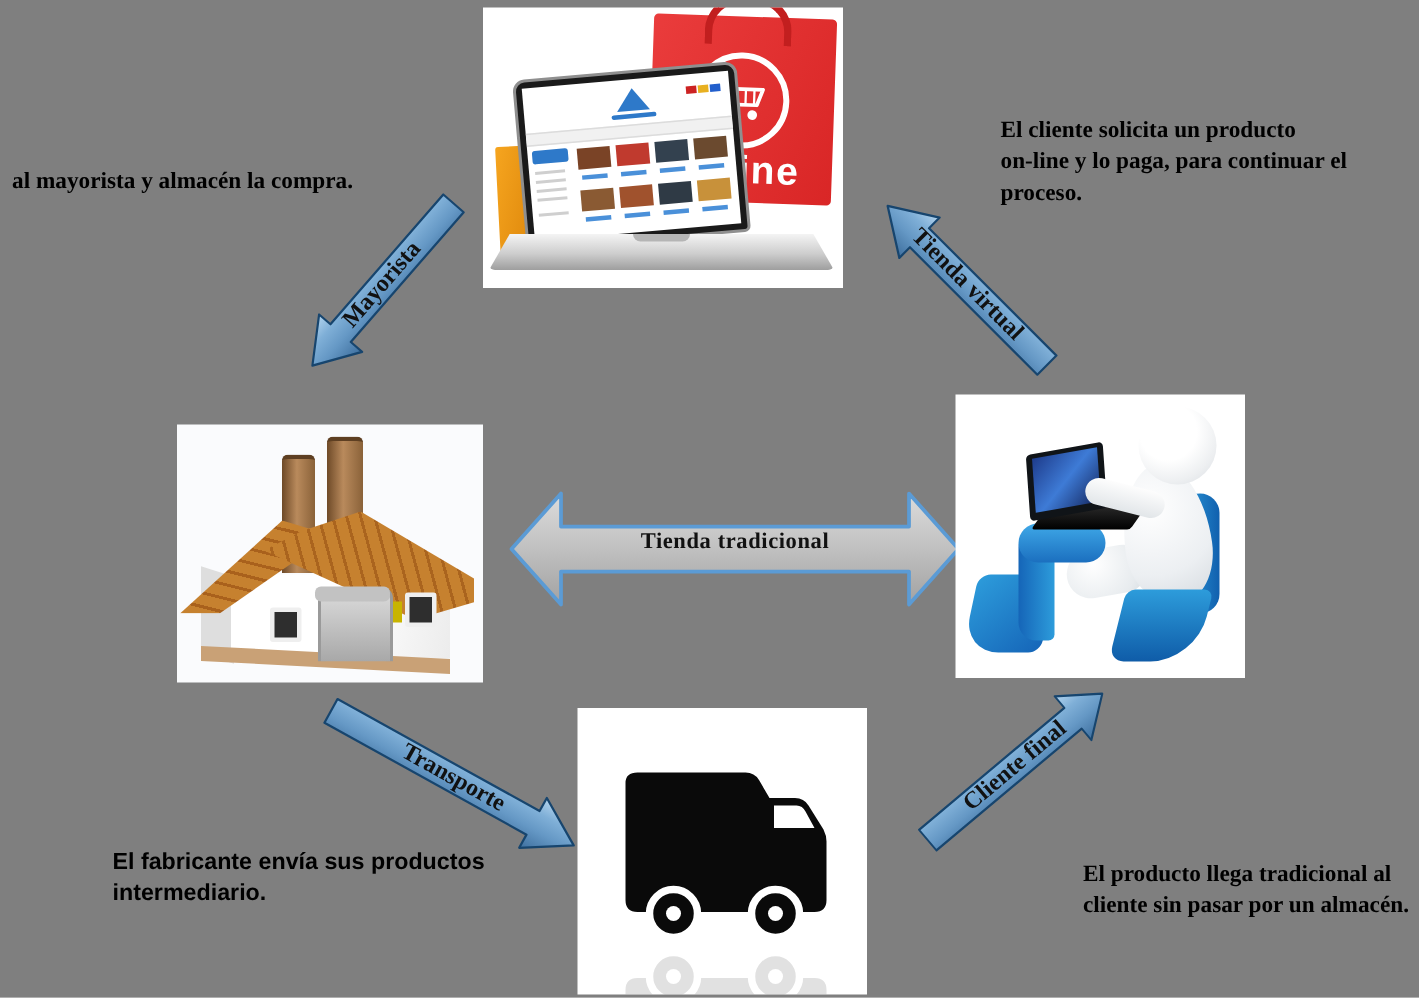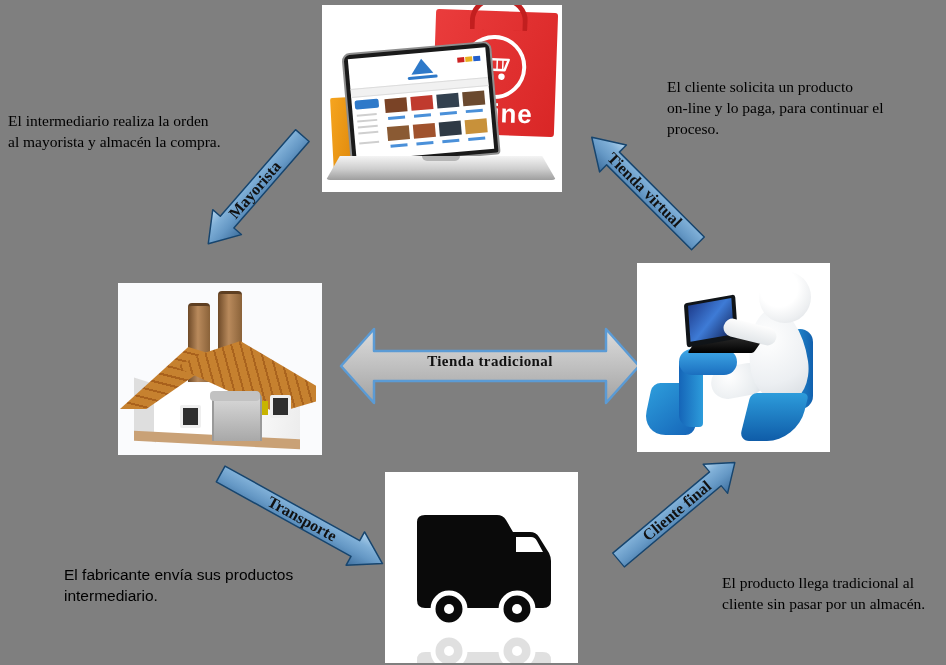--- a/index.html
+++ b/index.html
@@ -1,21 +1,21 @@
 <!DOCTYPE html>
 <html><head>
 <meta charset="utf-8">
 <style>
   html,body{margin:0;padding:0;}
   .stage{position:relative;width:946px;height:665px;background:#7F7F7F;overflow:hidden;
          font-family:"Liberation Serif",serif;}
   
-  .note{position:absolute;color:#000;font-weight:normal;white-space:nowrap;}
+  .note{position:absolute;color:#000;font-weight:bold;white-space:nowrap;}
   .note.serif{font-family:"Liberation Serif",serif;font-size:15.5px;line-height:21px;}
-  .note.sans{font-family:"Liberation Sans",sans-serif;font-size:15.5px;line-height:21px;}
+  .note.sans{font-family:"Liberation Sans",sans-serif;font-size:15.5px;line-height:21px;margin-left:11px;}
   #note-intermediario{left:8px;top:110px;}
   #note-cliente{left:667px;top:76px;}
   #note-fabricante{left:64px;top:564px;}
   #note-producto{left:722px;top:572px;}
   
   .arrow{position:absolute;}
   .arrow svg{position:absolute;inset:0;width:100%;height:100%;}
   .arrow .arrow-label{position:absolute;inset:0;display:flex;align-items:center;justify-content:center;
         font-family:"Liberation Serif",serif;font-weight:bold;font-size:16px;color:#111;}
   #arrow-mayorista{left:181px;top:168px;width:148px;height:44px;transform:rotate(-49deg);}
@@ -115,21 +115,20 @@
       background:linear-gradient(135deg,#1E3C8C,#3E7BD6 50%,#14265E);}
   .fig-arm{left:86px;top:60px;width:54px;height:18px;border-radius:10px;transform:rotate(14deg);
       background:linear-gradient(#FDFDFD,#E2E6E9);}
 </style>
 </head>
 <body>
 
 <div class="stage">
 
   <div class="note serif" id="note-intermediario">
-    <div>El intermediario realiza la orden</div>
     <div>al mayorista y almacén la compra.</div>
   </div>
 
   <div class="note serif" id="note-cliente">
     <div>El cliente solicita un producto</div>
     <div>on-line y lo paga, para continuar el</div>
     <div>proceso.</div>
   </div>
 
   <div class="note sans" id="note-fabricante">

